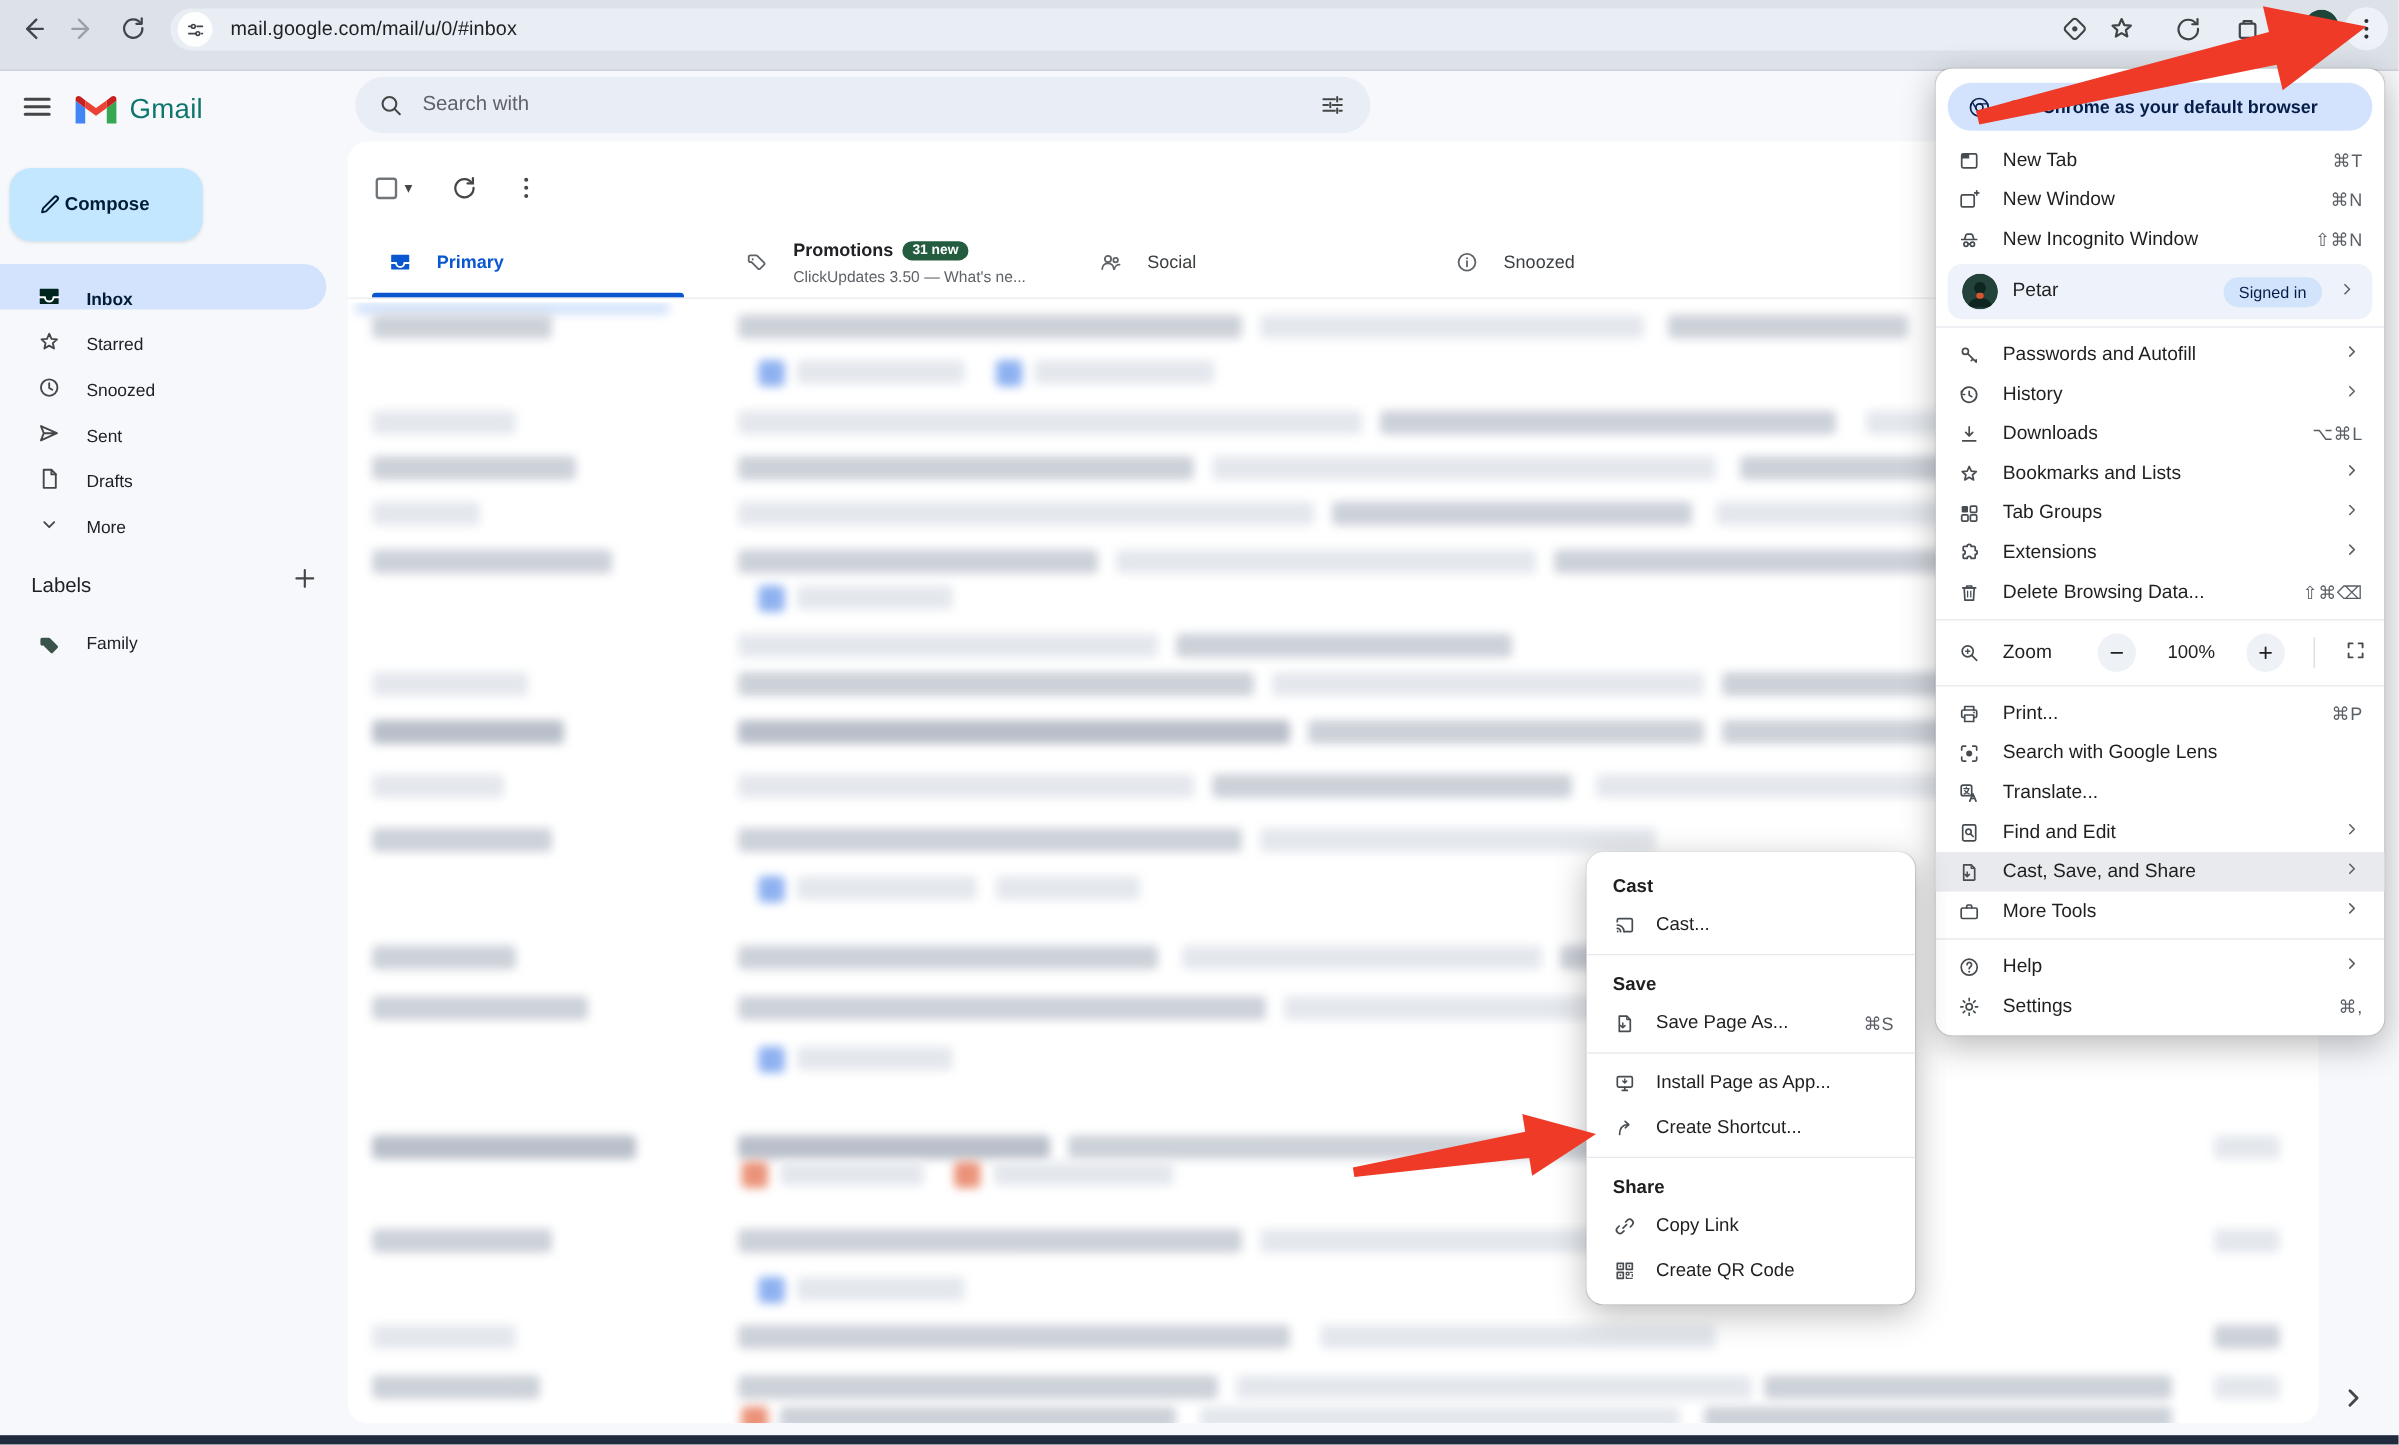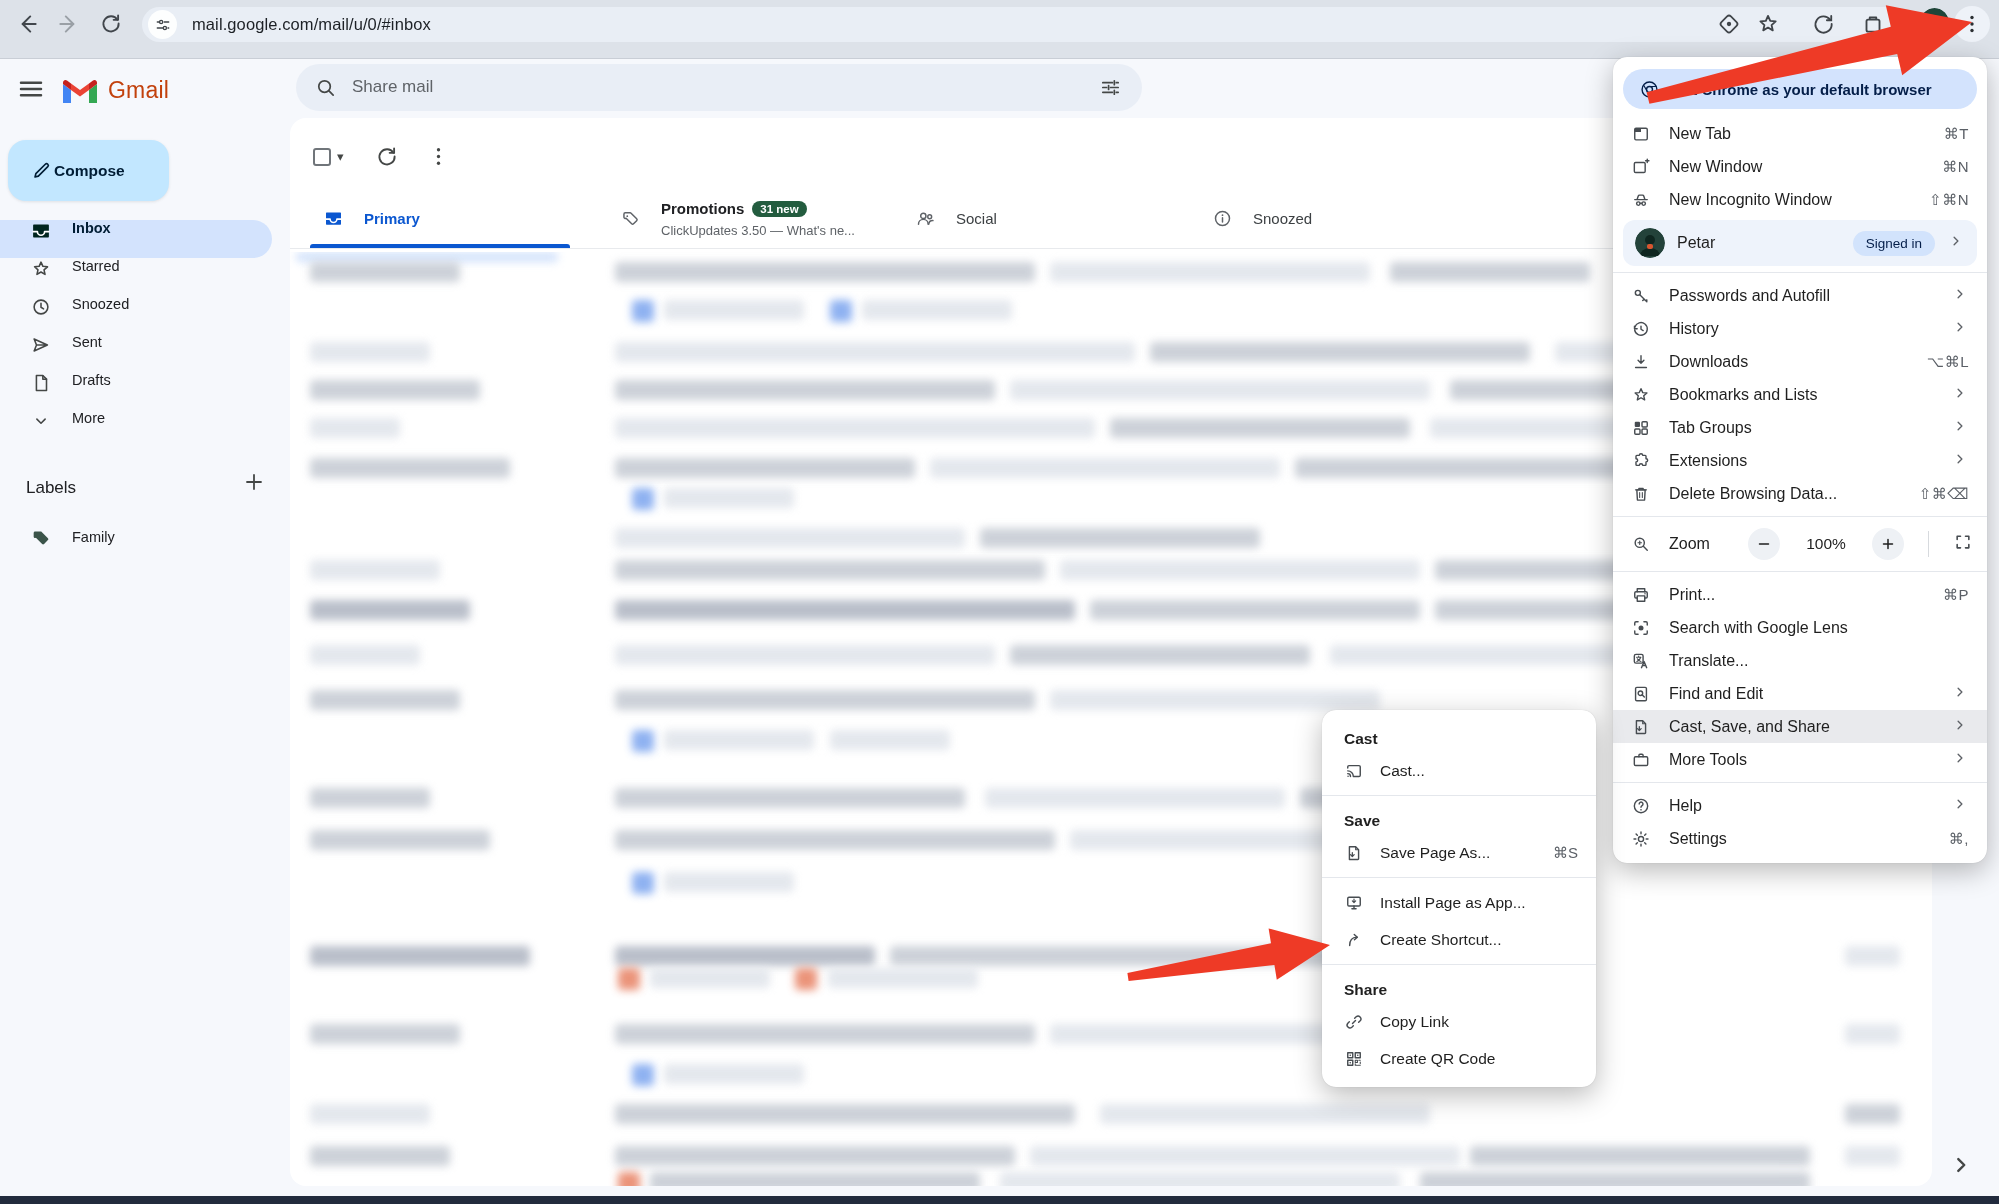--- a/index.html
+++ b/index.html
@@ -14,26 +14,26 @@
   .urlpill{position:absolute;left:142px;top:7px;width:1770px;height:35px;border-radius:18px;background:#e9eef5;display:flex;align-items:center}
   .sitecirc{position:absolute;left:6px;top:3px;width:29px;height:29px;border-radius:50%;background:#fdfefe;display:flex;align-items:center;justify-content:center;color:#3f4449}
   .urltext{position:absolute;left:50px;top:8px;font-size:16.5px;color:#1d2126;letter-spacing:.1px}
   .tbicon{position:absolute;top:11px;color:#3f4449}
   .avatar-top{position:absolute;left:1920px;top:8px;width:29px;height:29px;border-radius:50%;overflow:hidden}
   .kebabbtn{position:absolute;left:1954px;top:6px;width:36px;height:36px;border-radius:50%;background:#eef2f8;display:flex;align-items:center;justify-content:center;color:#2b2f33}
 
   
   .gm-hamb{position:absolute;left:16px;top:74px;color:#444746}
   .gm-logo{position:absolute;left:60px;top:76px}
-  .gm-word{position:absolute;left:108px;top:77px;font-size:23px;color:#c2410c;letter-spacing:.2px}
+  .gm-word{position:absolute;left:108px;top:77px;font-size:23px;color:#0f766e;letter-spacing:.2px}
   .compose{position:absolute;left:8px;top:140px;width:161px;height:61px;border-radius:18px;background:#c2e7ff;display:flex;align-items:center;gap:2px;padding-left:22px;box-shadow:0 1px 3px rgba(60,64,67,.12)}
   .compose span.lbl{font-size:15.5px;font-weight:bold;color:#001d35}
   .compose .ic{color:#001d35}
   .snav-wrap{position:absolute;left:0;top:220px;width:272px}
-  .snav{height:38px;display:flex;align-items:flex-start;gap:20px;padding-left:30px;border-radius:0 19px 19px 0;color:#202124;font-size:14.5px;cursor:pointer}
+  .snav{height:38px;display:flex;align-items:flex-end;gap:20px;padding-left:30px;border-radius:0 19px 19px 0;color:#202124;font-size:14.5px;cursor:pointer}
   .snav .ic{color:#444746}
   .snav.active{background:#d3e3fd;font-weight:bold;color:#001d35}
   .snav.active .ic{color:#0b2e13;color:#00251f}
   .labels-hdr{position:absolute;left:26px;top:478px;font-size:17px;color:#202124}
   .labels-plus{position:absolute;left:242px;top:470px;color:#444746}
   .label-row{position:absolute;left:0;top:518px;width:272px;height:38px;display:flex;align-items:center;gap:20px;padding-left:30px;font-size:14.5px;color:#202124}
   .label-row .ic{color:#3b544a}
 
   
   .search{position:absolute;left:296px;top:64px;width:846px;height:47px;border-radius:24px;background:#e9eef6;display:flex;align-items:center}
@@ -241,21 +241,21 @@
         </span>
         <span>Family</span>
       </div>
     </div>
 
   <div class="search">
     <span class="mag"><svg viewBox="0 0 24 24" width="23" height="23" fill="none" stroke="currentColor" stroke-width="1.8" stroke-linecap="round">
           <circle cx="11" cy="11" r="6"></circle>
           <path d="M15.6 15.6L20 20"></path>
         </svg></span>
-    <span class="ph">Share mail</span>
+    <span class="ph">Search with</span>
     <span class="tune"><svg viewBox="0 0 24 24" width="23" height="23" fill="none" stroke="currentColor" stroke-width="1.8" stroke-linecap="round">
           <path d="M4 7h10M18 7h2M4 12h4M12 12h8M4 17h10M18 17h2"></path>
           <path d="M16 5v4M10 10v4M16 15v4"></path>
         </svg></span>
   </div>
 
   <div class="card">
     <span class="cb"></span>
     <span class="cbcaret">▾</span>
     <span class="tb-ic" style="left:84px"><svg viewBox="0 0 24 24" width="25" height="25" fill="none" stroke="currentColor" stroke-width="1.8" stroke-linecap="round">

